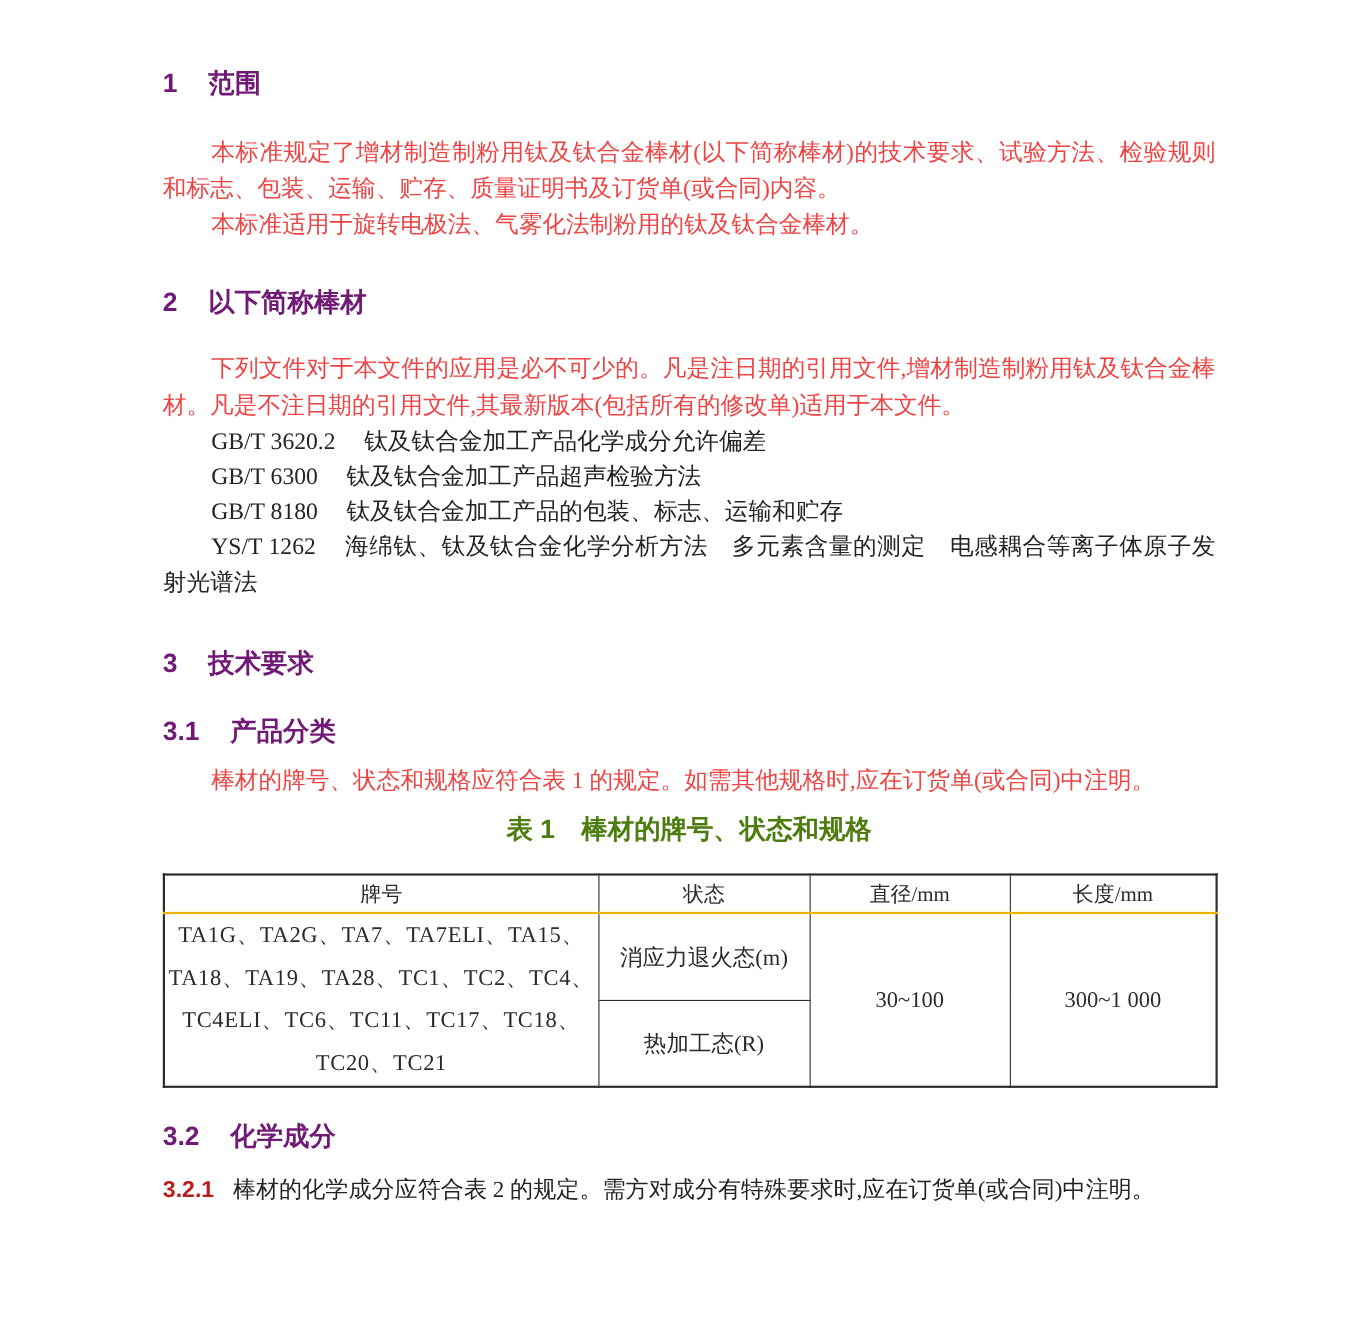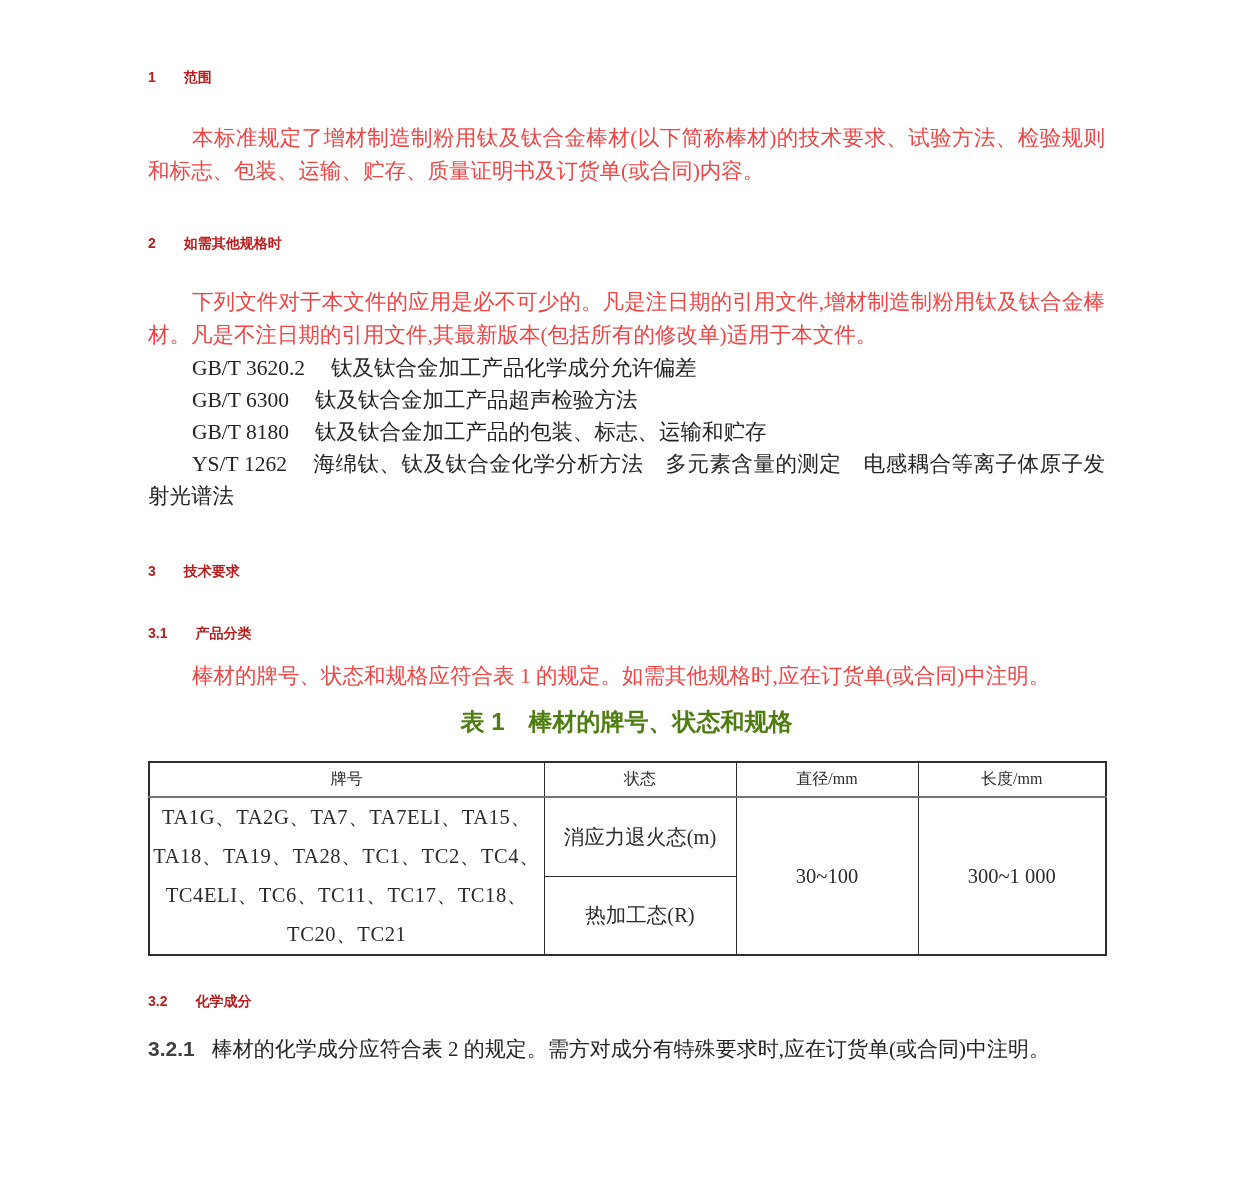--- a/index.html
+++ b/index.html
@@ -28,23 +28,23 @@
     line-height: 40px;
     letter-spacing: 2px;
     color: #1c1c1c;
   }
   .content {
     margin: 0 135px 0 148px;
   }
   .h2 {
     font-family: "Liberation Sans", "DejaVu Sans", sans-serif;
     font-weight: bold;
-    font-size: 14px;
+    font-size: 24px;
     line-height: 26px;
-    color: #b91c1c;
+    color: #701a75;
   }
   .h2 .hnum { margin-right: 28px; }
   .mt-sec1 { margin-top: 64px; }
   .mt-sec2 { margin-top: 42px; }
   .mt-sec3 { margin-top: 46px; }
   .mt-sec31 { margin-top: 36px; }
   .mt-sec32 { margin-top: 32px; }
   .body {
     margin: 0;
     font-size: 21.5px;
@@ -83,22 +83,22 @@
   table.t1 td {
     border: 1.5px solid #2e2e2e;
     font-size: 20.5px;
     color: #2a2a2a;
     text-align: center;
     vertical-align: middle;
     padding: 0;
   }
   table.t1 tr.thead td {
     height: 33px;
-    border-bottom: 2px solid #737373;
-    font-size: 16px;
+    border-bottom: 2px solid #eab308;
+    font-size: 19px;
     text-align: center;
   }
   td.grades {
     text-align: justify;
     padding: 8px 14px 8px 14px;
     line-height: 39px;
     letter-spacing: 0.6px;
     font-size: 20.5px;
   }
   td.state { height: 56px; }
@@ -107,21 +107,21 @@
     font-size: 21px;
     line-height: 33px;
     white-space: nowrap;
     text-align: left;
   }
   .clause-num {
     font-family: "Liberation Sans", "DejaVu Sans", sans-serif;
     font-weight: bold;
     font-size: 21px;
     margin-right: 17px;
-    color: #404040;
+    color: #b91c1c;
   }
   .p-321 { margin-top: 18px; }
   .watermark {
     position: absolute;
     left: 621px;
     top: 1151px;
     width: 34px;
     height: 37px;
     background: rgba(133, 168, 214, 0.42);
     border-radius: 2px;
@@ -146,23 +146,24 @@
     <span>4</span>
   </div>
 
 
   <div class="content">
 
     <div class="h2 mt-sec1">
       <span class="hnum">1</span><span>范围</span>
     </div>
     <p class="body indent p-first">本标准规定了增材制造制粉用钛及钛合金棒材(以下简称棒材)的技术要求、试验方法、检验规则和标志、包装、运输、贮存、质量证明书及订货单(或合同)内容。</p>
+    <p class="body indent">本标准适用于旋转电极法、气雾化法制粉用的钛及钛合金棒材。</p>
 
     <div class="h2 mt-sec2">
-      <span class="hnum">2</span><span>如需其他规格时</span>
+      <span class="hnum">2</span><span>以下简称棒材</span>
     </div>
     <p class="body indent p-refs-lead">下列文件对于本文件的应用是必不可少的。凡是注日期的引用文件,增材制造制粉用钛及钛合金棒材。凡是不注日期的引用文件,其最新版本(包括所有的修改单)适用于本文件。</p>
 
     <p class="ref">
       <span class="ref-code">GB/T 3620.2</span><span>钛及钛合金加工产品化学成分允许偏差</span>
     </p>
     <p class="ref">
       <span class="ref-code">GB/T 6300</span><span>钛及钛合金加工产品超声检验方法</span>
     </p>
     <p class="ref">

